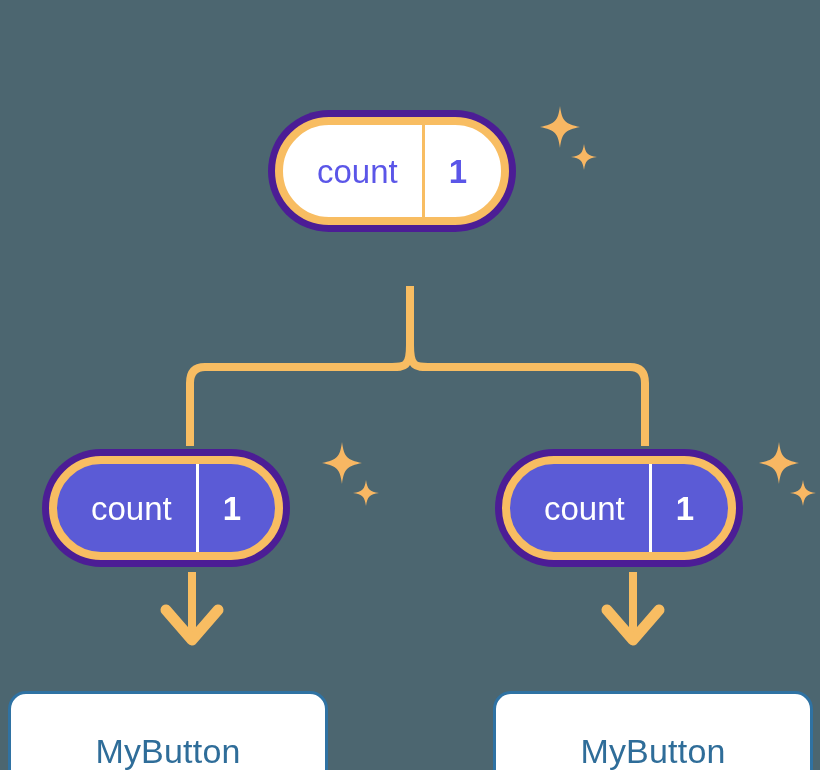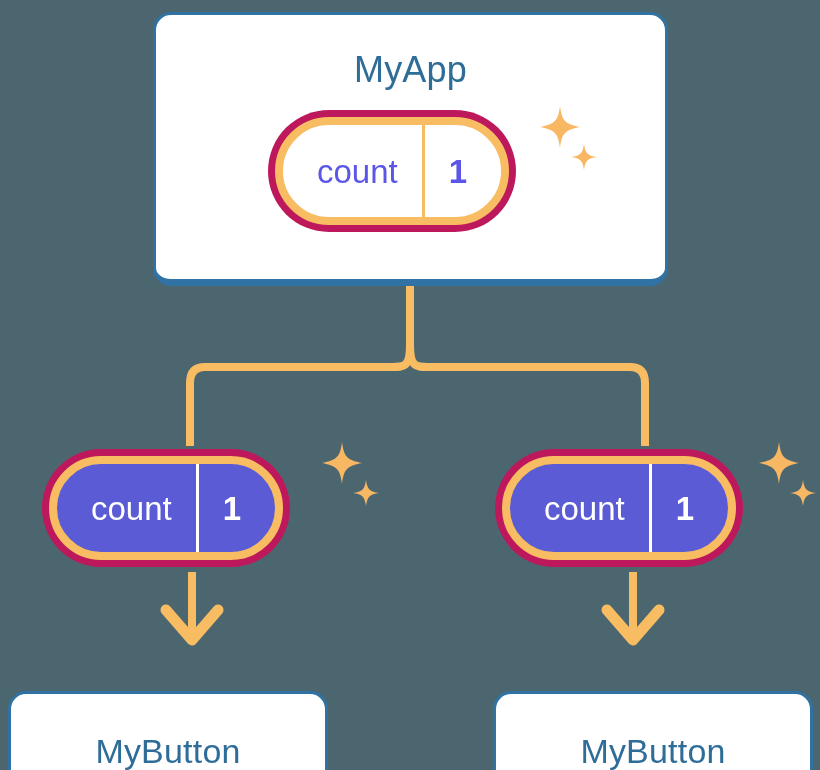--- a/index.html
+++ b/index.html
@@ -84,21 +84,21 @@
   .leaf-card .card-title { font-size: 34px; }
 
   
   .pill-wrap {
     position: absolute;
     z-index: 3;
     display: inline-flex;
     align-items: center;
     justify-content: center;
     
-    background: #be185d;
+    background: #4c1d95;
     border-radius: 999px;
     padding: 7px;
   }
 
   .pill {
     display: flex;
     align-items: stretch;
     border: 8px solid #f8bd62;
     border-radius: 999px;
     overflow: hidden;
@@ -168,23 +168,20 @@
              Q 645 367, 645 383
              L 645 446" fill="none" stroke="#f8bd62" stroke-width="8" stroke-linecap="butt"></path>
 
     <path d="M 192 572 L 192 640" fill="none" stroke="#f8bd62" stroke-width="8"></path>
     <path d="M 166 610 L 192 640 L 218 610" fill="none" stroke="#f8bd62" stroke-width="11" stroke-linecap="round" stroke-linejoin="round"></path>
 
     <path d="M 633 572 L 633 640" fill="none" stroke="#f8bd62" stroke-width="8"></path>
     <path d="M 607 610 L 633 640 L 659 610" fill="none" stroke="#f8bd62" stroke-width="11" stroke-linecap="round" stroke-linejoin="round"></path>
   </svg>
 
-  <div id="root-card" class="card">
-    <div class="card-title">MyApp</div>
-  </div>
 
   <div id="root-pill" class="pill-wrap pill-light">
     <div class="pill">
       <div class="pill-key">count</div>
       <div class="pill-val">1</div>
     </div>
   </div>
 
   <div id="sparkle-root" class="sparkle-group">
     <svg width="62" height="68" viewBox="0 0 62 68">

